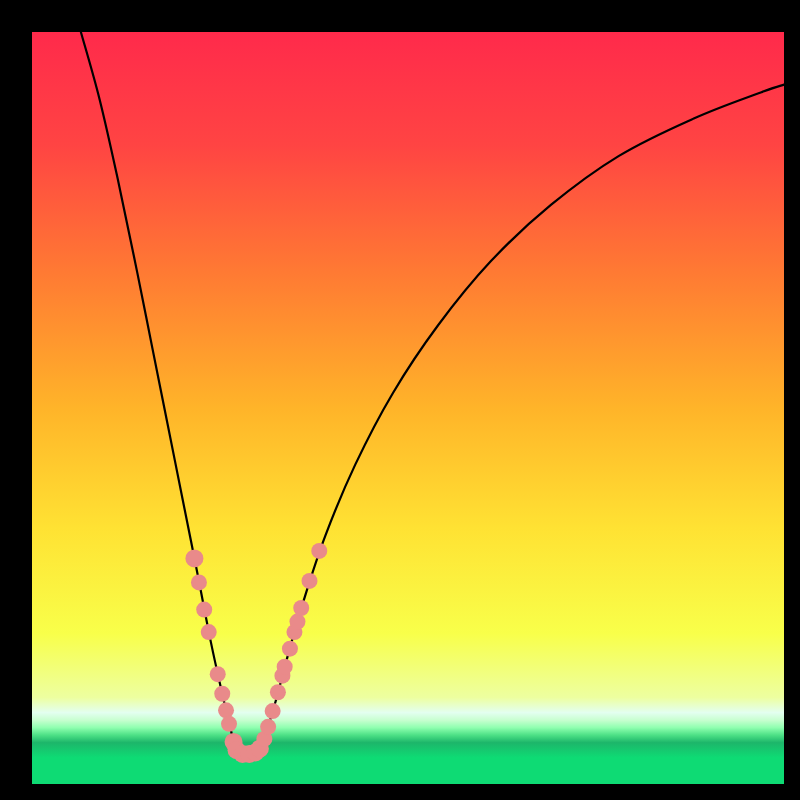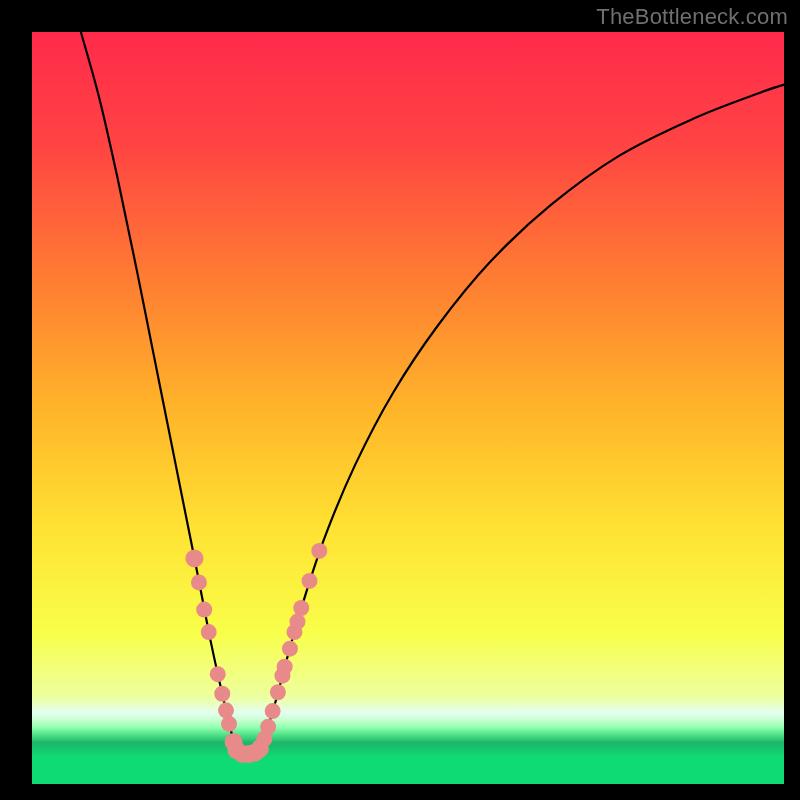--- a/index.html
+++ b/index.html
@@ -41,21 +41,20 @@
     font-size: 22px;
     font-weight: 500;
     letter-spacing: 0.2px;
     user-select: none;
   }
 </style>
 </head>
 <body>
 
 <div class="stage">
-  <div class="watermark">TheBottleneck.com</div>
 
   <div class="plot-frame" id="plot-frame" style="left: 32px; top: 32px; width: 752px; height: 752px;">
     <div class="gradient" id="gradient" style="background: linear-gradient(rgb(255, 42, 75) 0%, rgb(255, 68, 67) 15%, rgb(255, 122, 51) 32%, rgb(255, 180, 41) 50%, rgb(255, 226, 51) 66%, rgb(248, 255, 74) 80%, rgb(237, 255, 160) 88.5%, rgb(227, 255, 240) 90.5%, rgb(200, 255, 208) 91.5%, rgb(143, 255, 176) 92.5%, rgb(77, 224, 134) 93.5%, rgb(29, 182, 106) 94.5%, rgb(14, 219, 116) 96.5%, rgb(14, 219, 116) 100%);"></div>
     <svg class="curve-layer" id="curve-layer" viewBox="0 0 752 752">
         <path d="M 48.88 0.00 C 52.26 12.18, 60.91 40.61, 67.68 67.68 C 74.45 94.75, 79.71 119.27, 86.48 150.40 C 93.25 181.53, 99.19 210.86, 105.28 240.64 C 111.37 270.42, 114.91 288.77, 120.32 315.84 C 125.73 342.91, 129.95 363.97, 135.36 391.04 C 140.77 418.11, 144.99 439.17, 150.40 466.24 C 155.81 493.31, 160.30 515.45, 165.44 541.44 C 170.58 567.43, 174.51 588.97, 178.98 610.62 C 183.44 632.28, 187.28 648.49, 190.26 661.76 C 193.23 675.03, 193.76 676.88, 195.52 684.32 C 197.28 691.76, 198.68 697.71, 200.03 703.12 C 201.39 708.53, 201.96 711.29, 203.04 714.40 C 204.12 717.51, 205.51 719.33, 206.05 720.42" fill="none" stroke="#000000" stroke-width="2.2" stroke-linecap="round"></path>
         <path d="M 206.05 720.42 C 206.86 720.69, 208.80 721.51, 210.56 721.92 C 212.32 722.33, 213.93 722.67, 215.82 722.67 C 217.72 722.67, 219.33 722.33, 221.09 721.92 C 222.85 721.51, 224.79 720.69, 225.60 720.42" fill="none" stroke="#000000" stroke-width="2.2" stroke-linecap="round"></path>
         <path d="M 225.60 720.42 C 226.28 719.33, 227.74 718.19, 229.36 714.40 C 230.98 710.61, 232.05 707.48, 234.62 699.36 C 237.20 691.24, 239.86 682.82, 243.65 669.28 C 247.44 655.74, 250.81 641.76, 255.68 624.16 C 260.55 606.56, 263.95 593.18, 270.72 571.52 C 277.49 549.86, 283.80 528.88, 293.28 503.84 C 302.76 478.80, 311.18 458.12, 323.36 432.40 C 335.54 406.68, 346.07 386.00, 360.96 360.96 C 375.85 335.92, 388.48 316.97, 406.08 293.28 C 423.68 269.59, 438.42 251.02, 458.72 229.36 C 479.02 207.70, 495.87 191.91, 518.88 172.96 C 541.89 154.01, 560.84 139.65, 586.56 124.08 C 612.28 108.51, 636.04 97.99, 661.76 86.48 C 687.48 74.97, 713.20 66.25, 729.44 60.16 C 745.68 54.07, 747.94 53.99, 752.00 52.64" fill="none" stroke="#000000" stroke-width="2.2" stroke-linecap="round"></path>
         <g>
           <circle cx="162.43" cy="526.40" r="9" fill="#e98a8a"></circle>
           <circle cx="166.94" cy="550.46" r="8" fill="#e98a8a"></circle>

